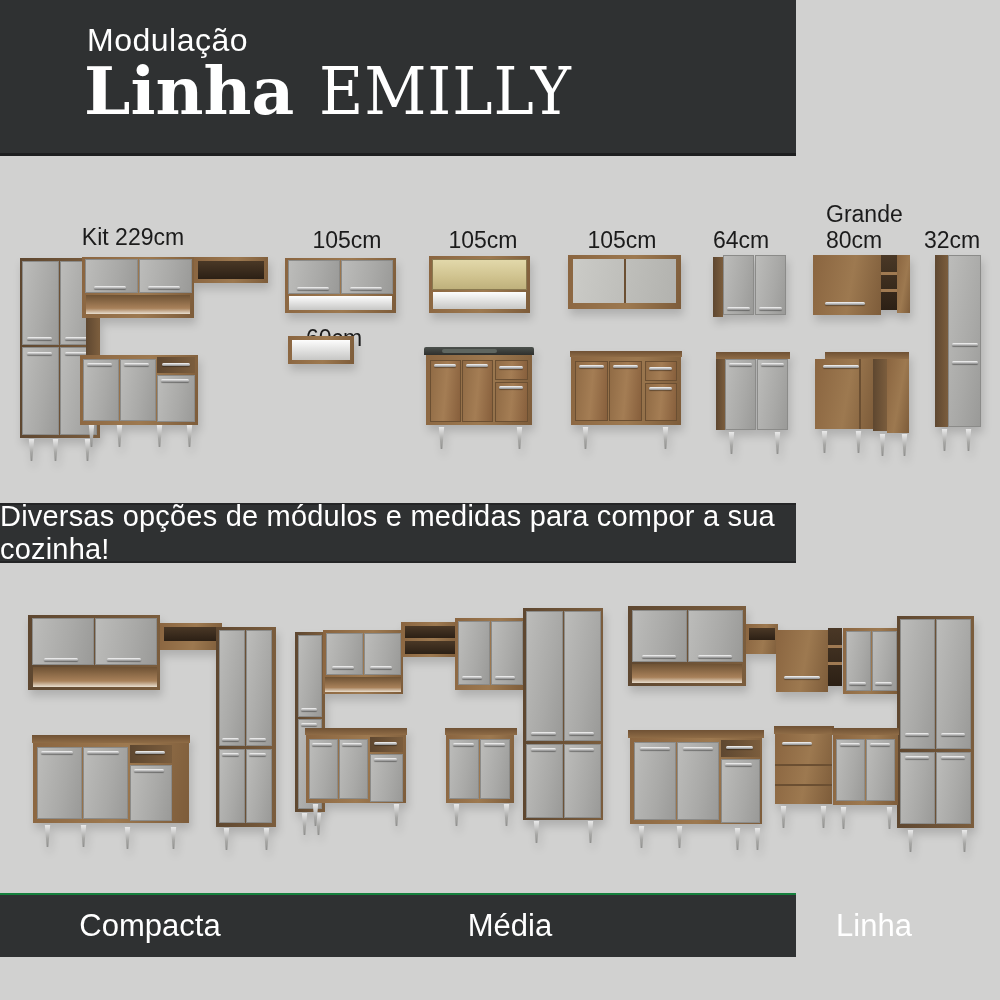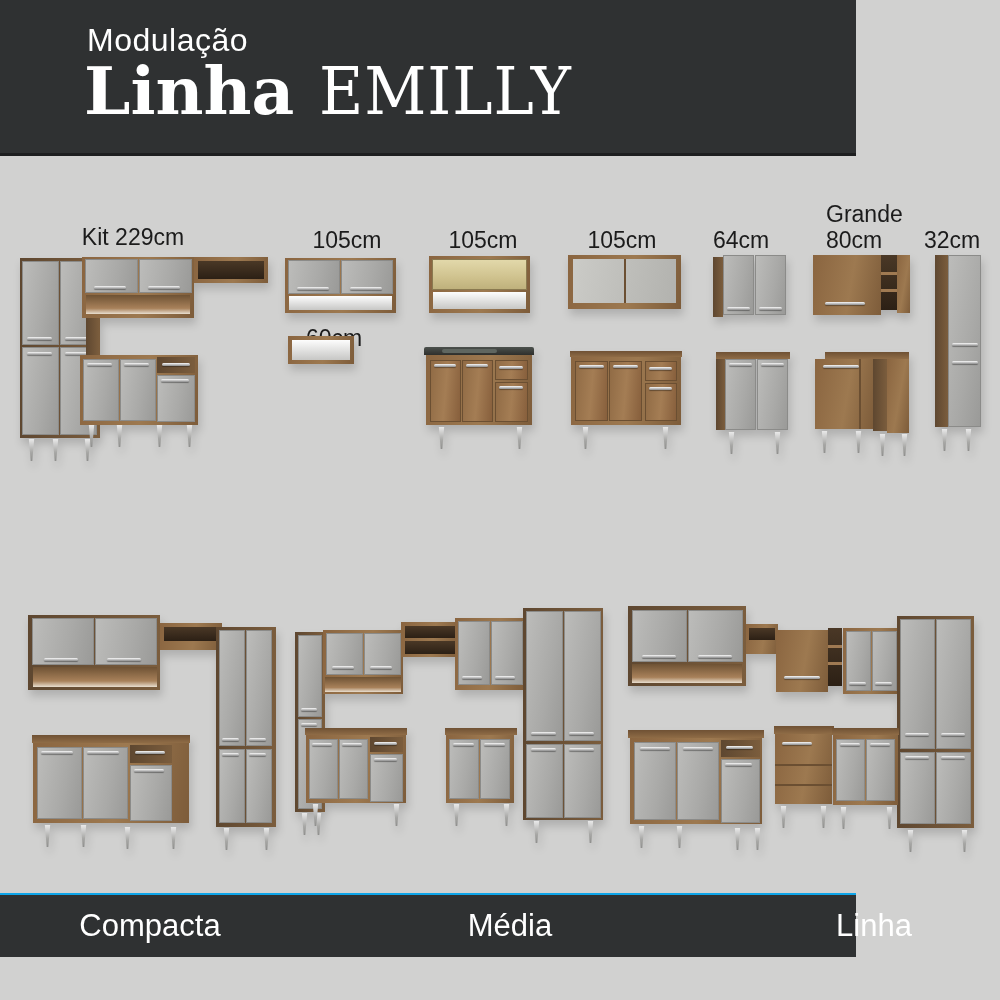--- a/index.html
+++ b/index.html
@@ -1,39 +1,39 @@
 <!DOCTYPE html>
 <html><head>
 <meta charset="utf-8">
 <style>
   html,body{margin:0;padding:0;background:#9a9a9a;}
   .page{position:relative;width:1000px;height:1000px;margin:0 auto;overflow:hidden;
         background:#d1d1d0;font-family:"Liberation Sans",sans-serif;}
-  .sec{position:absolute;left:0;width:856px;box-sizing:border-box;}
+  .sec{position:absolute;left:0;width:796px;box-sizing:border-box;}
 
   
   .header{top:0;height:156px;background:#2f3132;border-bottom:3px solid #1d1e1f;}
   .kicker{position:absolute;left:87px;top:22px;font-size:32px;color:#fff;letter-spacing:.5px;}
   .title{position:absolute;left:84px;top:54px;color:#fff;font-size:66px;line-height:74px;white-space:nowrap;}
   .title .lead{font-family:"DejaVu Serif",serif;font-weight:700;}
   .title .caps{font-family:"DejaVu Serif",serif;font-weight:400;letter-spacing:1px;
                display:inline-block;transform:scaleX(.92);transform-origin:left center;margin-left:6px;}
 
   
   .s1{top:156px;height:347px;background:#d1d1d0;}
   .s2{top:563px;height:330px;background:#d1d1d0;}
   .strip{top:957px;height:43px;background:#d1d1d0;}
 
   
   .banner{top:503px;height:60px;background:#2f3132;border-top:2px solid #242526;border-bottom:2px solid #242526;
           display:flex;align-items:center;justify-content:center;}
   .banner span{color:#fff;font-size:29px;letter-spacing:.2px;}
 
   
-  .footer{top:893px;height:64px;background:#2f3132;border-top:2px solid #0ea5e9;}
+  .footer{top:893px;height:64px;background:#2f3132;border-top:2px solid #15803d;}
   .flabel{position:absolute;top:13px;color:#fff;font-size:31px;transform:translateX(-50%);white-space:nowrap;}
   .flabel-compacta{left:150px;}
   .flabel-media{left:510px;}
   .flabel-grande{left:874px;}
 
   
   .mod-label{position:absolute;font-size:23px;color:#1b1b1b;transform:translateX(-50%);
              text-align:center;white-space:pre-line;line-height:26px;}
   .lbl-kit229{left:133px;top:224px;}
   .lbl-wall105{left:347px;top:227px;}
@@ -74,20 +74,23 @@
   <div class="sec header">
     <div class="kicker">Modulação</div>
     <div class="title">
       <span class="lead">Linha</span>
       <span class="caps">EMILLY</span>
     </div>
   </div>
 
   <div class="sec s1"></div>
 
+  <div class="sec banner">
+    <span>Diversas opções de módulos e medidas para compor a sua cozinha!</span>
+  </div>
 
   <div class="sec s2"></div>
 
   <div class="sec footer">
     <span class="flabel flabel-compacta">Compacta</span>
     <span class="flabel flabel-media">Média</span>
     <span class="flabel flabel-grande">Linha</span>
   </div>
   <div class="sec strip"></div>
 

